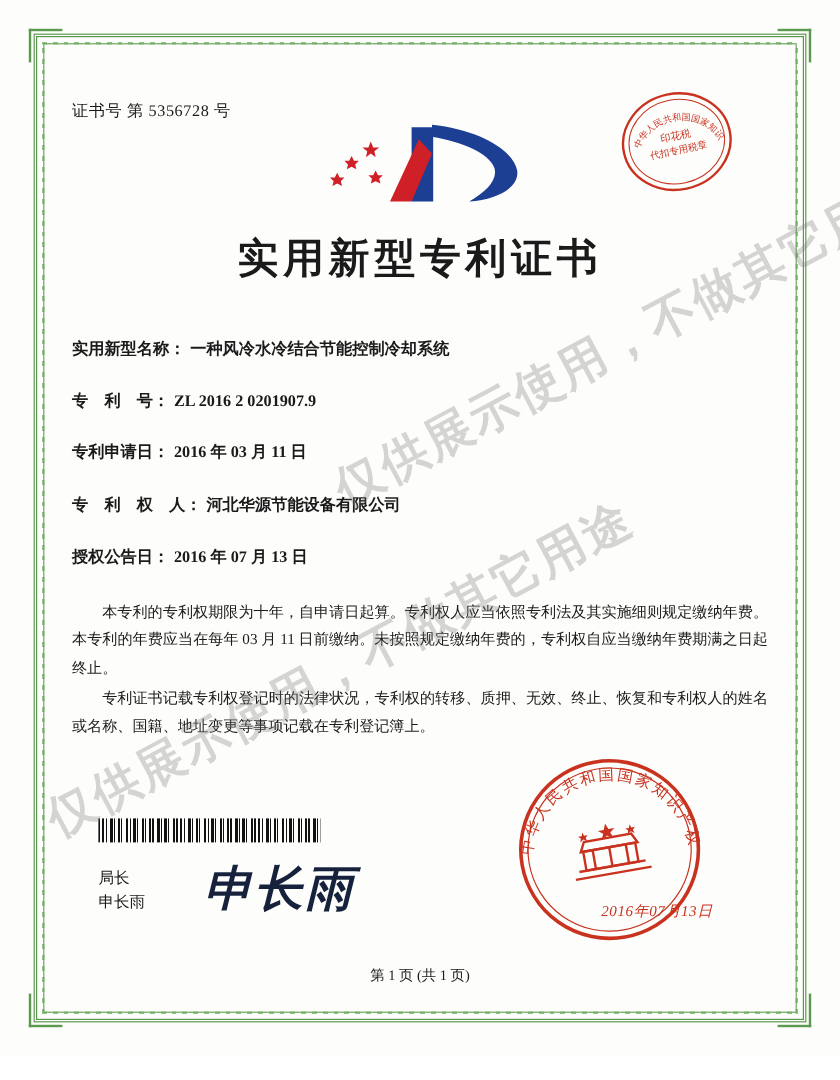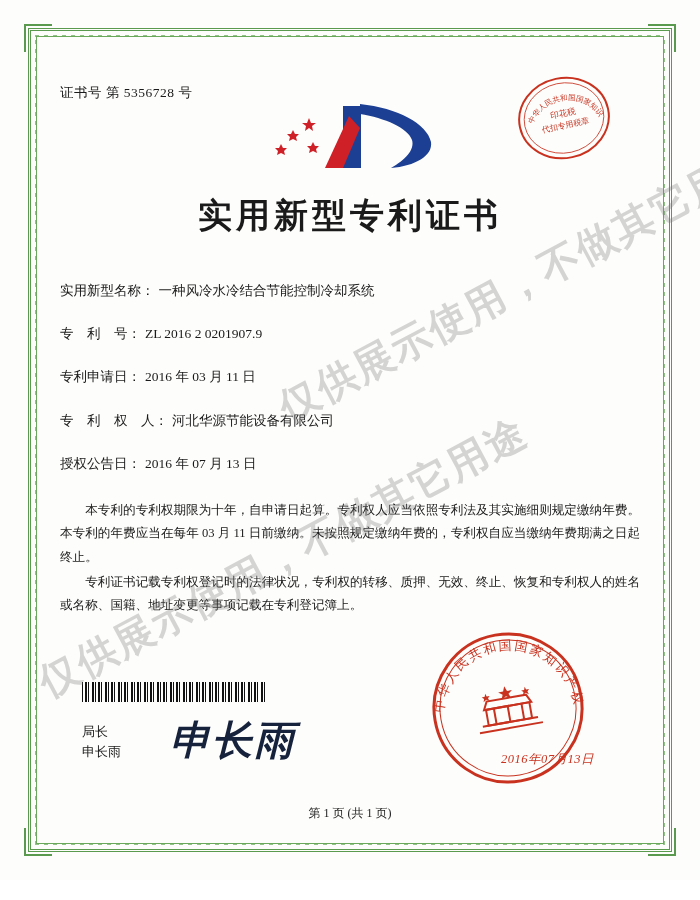--- a/index.html
+++ b/index.html
@@ -115,20 +115,21 @@
 
   .fields {
     margin-top: 44px;
     font-size: 13.5px;
     line-height: 1.2;
   }
   .field {
     display: flex;
     align-items: flex-end;
     margin-bottom: 27px;
+    font-weight: bold;
   }
   .field .lbl {
     white-space: pre;
     flex: 0 0 auto;
   }
   .field .val {
     margin-left: 4px;
   }
 
   .body-text {

